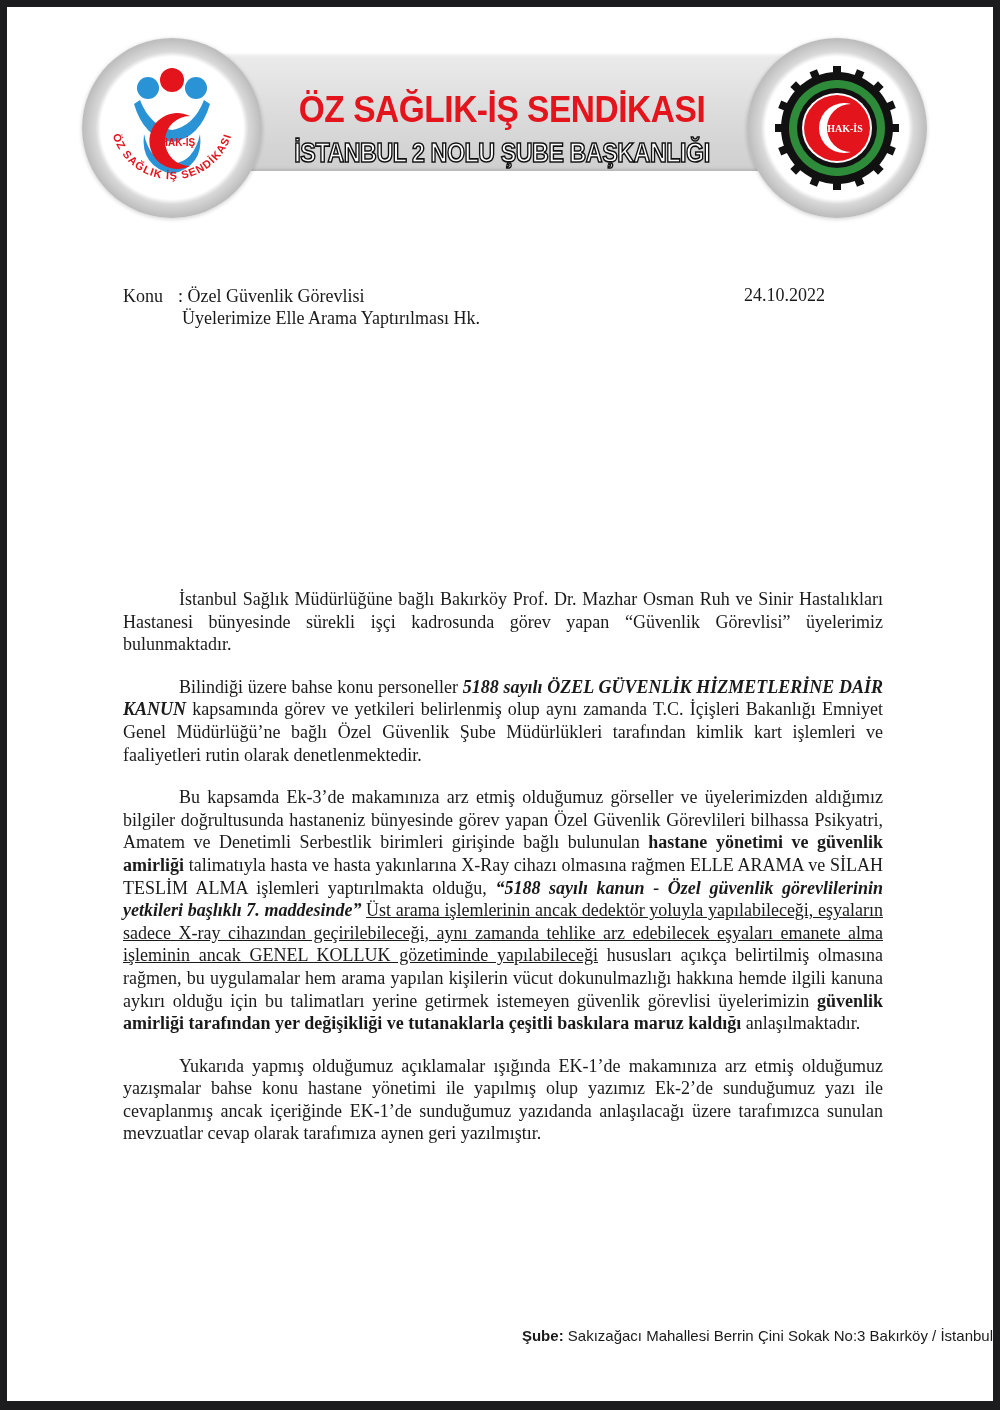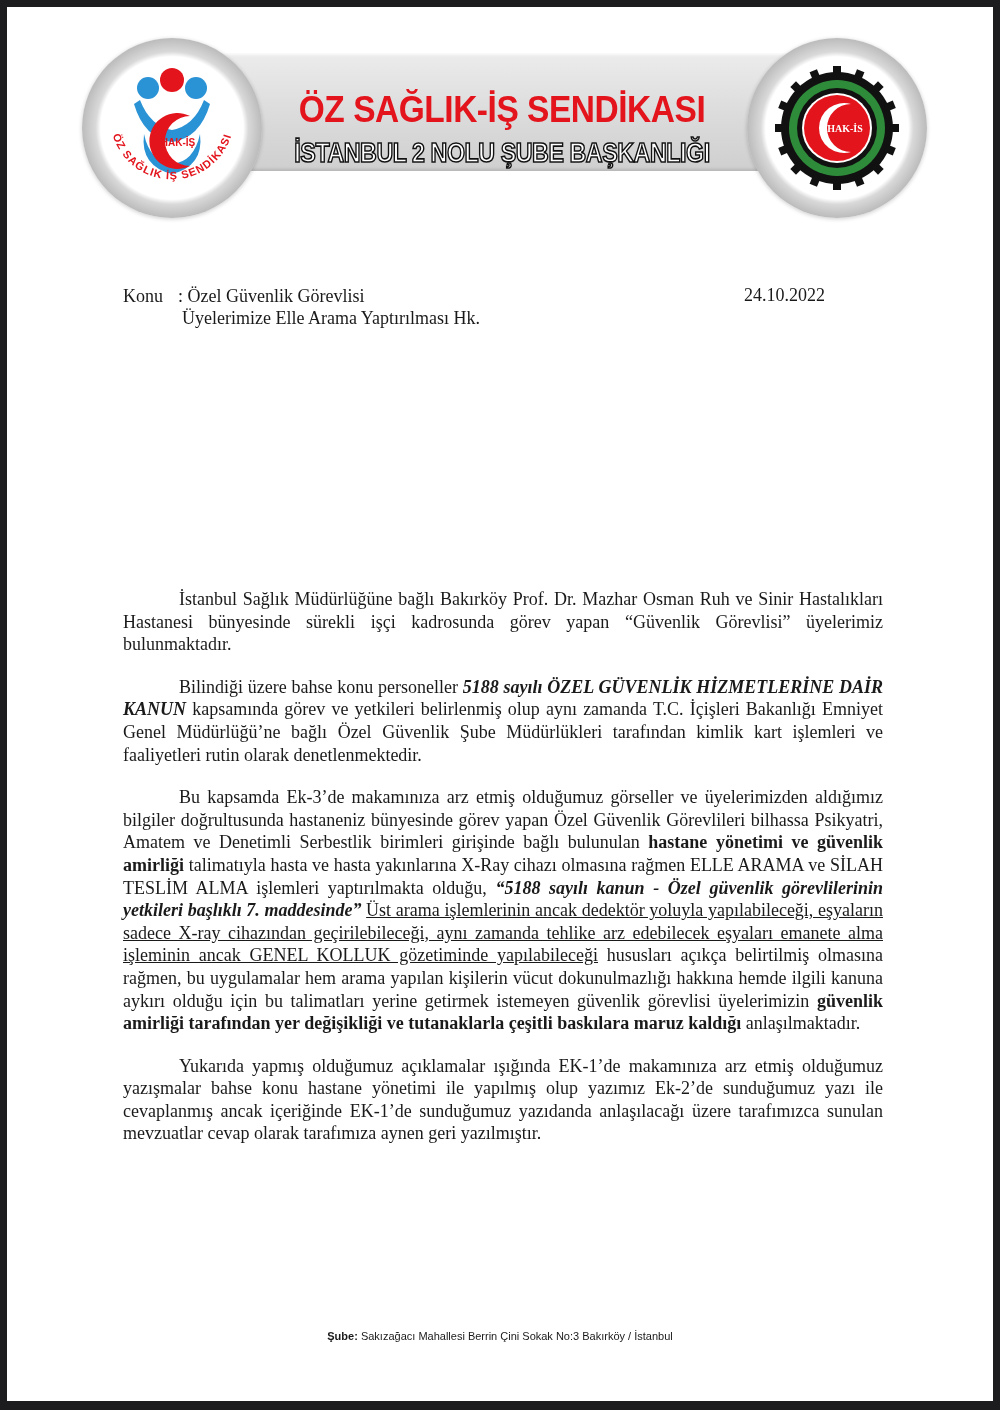--- a/index.html
+++ b/index.html
@@ -77,22 +77,22 @@
   .body-text {
     position: absolute; left: 116px; top: 581px; width: 760px;
     font-size: 18px; line-height: 22.6px;
     text-align: justify;
   }
   .body-text p { margin: 0 0 20px 0; text-indent: 56px; }
   .body-text u { text-decoration: underline; }
 
   
   .footer {
-    position: absolute; left: 0; top: 1318px; width: 986px; text-align: center;
-    font-family: "Liberation Sans", sans-serif; font-size: 11px; line-height: 22px;
+    position: absolute; left: 0; top: 1318px; width: 986px; text-align: right;
+    font-family: "Liberation Sans", sans-serif; font-size: 15px; line-height: 22px;
     color: #1a1a1a;
   }
   .footer b { font-weight: bold; }
   .footer .gap { display: inline-block; width: 28px; }
 </style>
 </head>
 <body>
 
 <div class="page">
 

